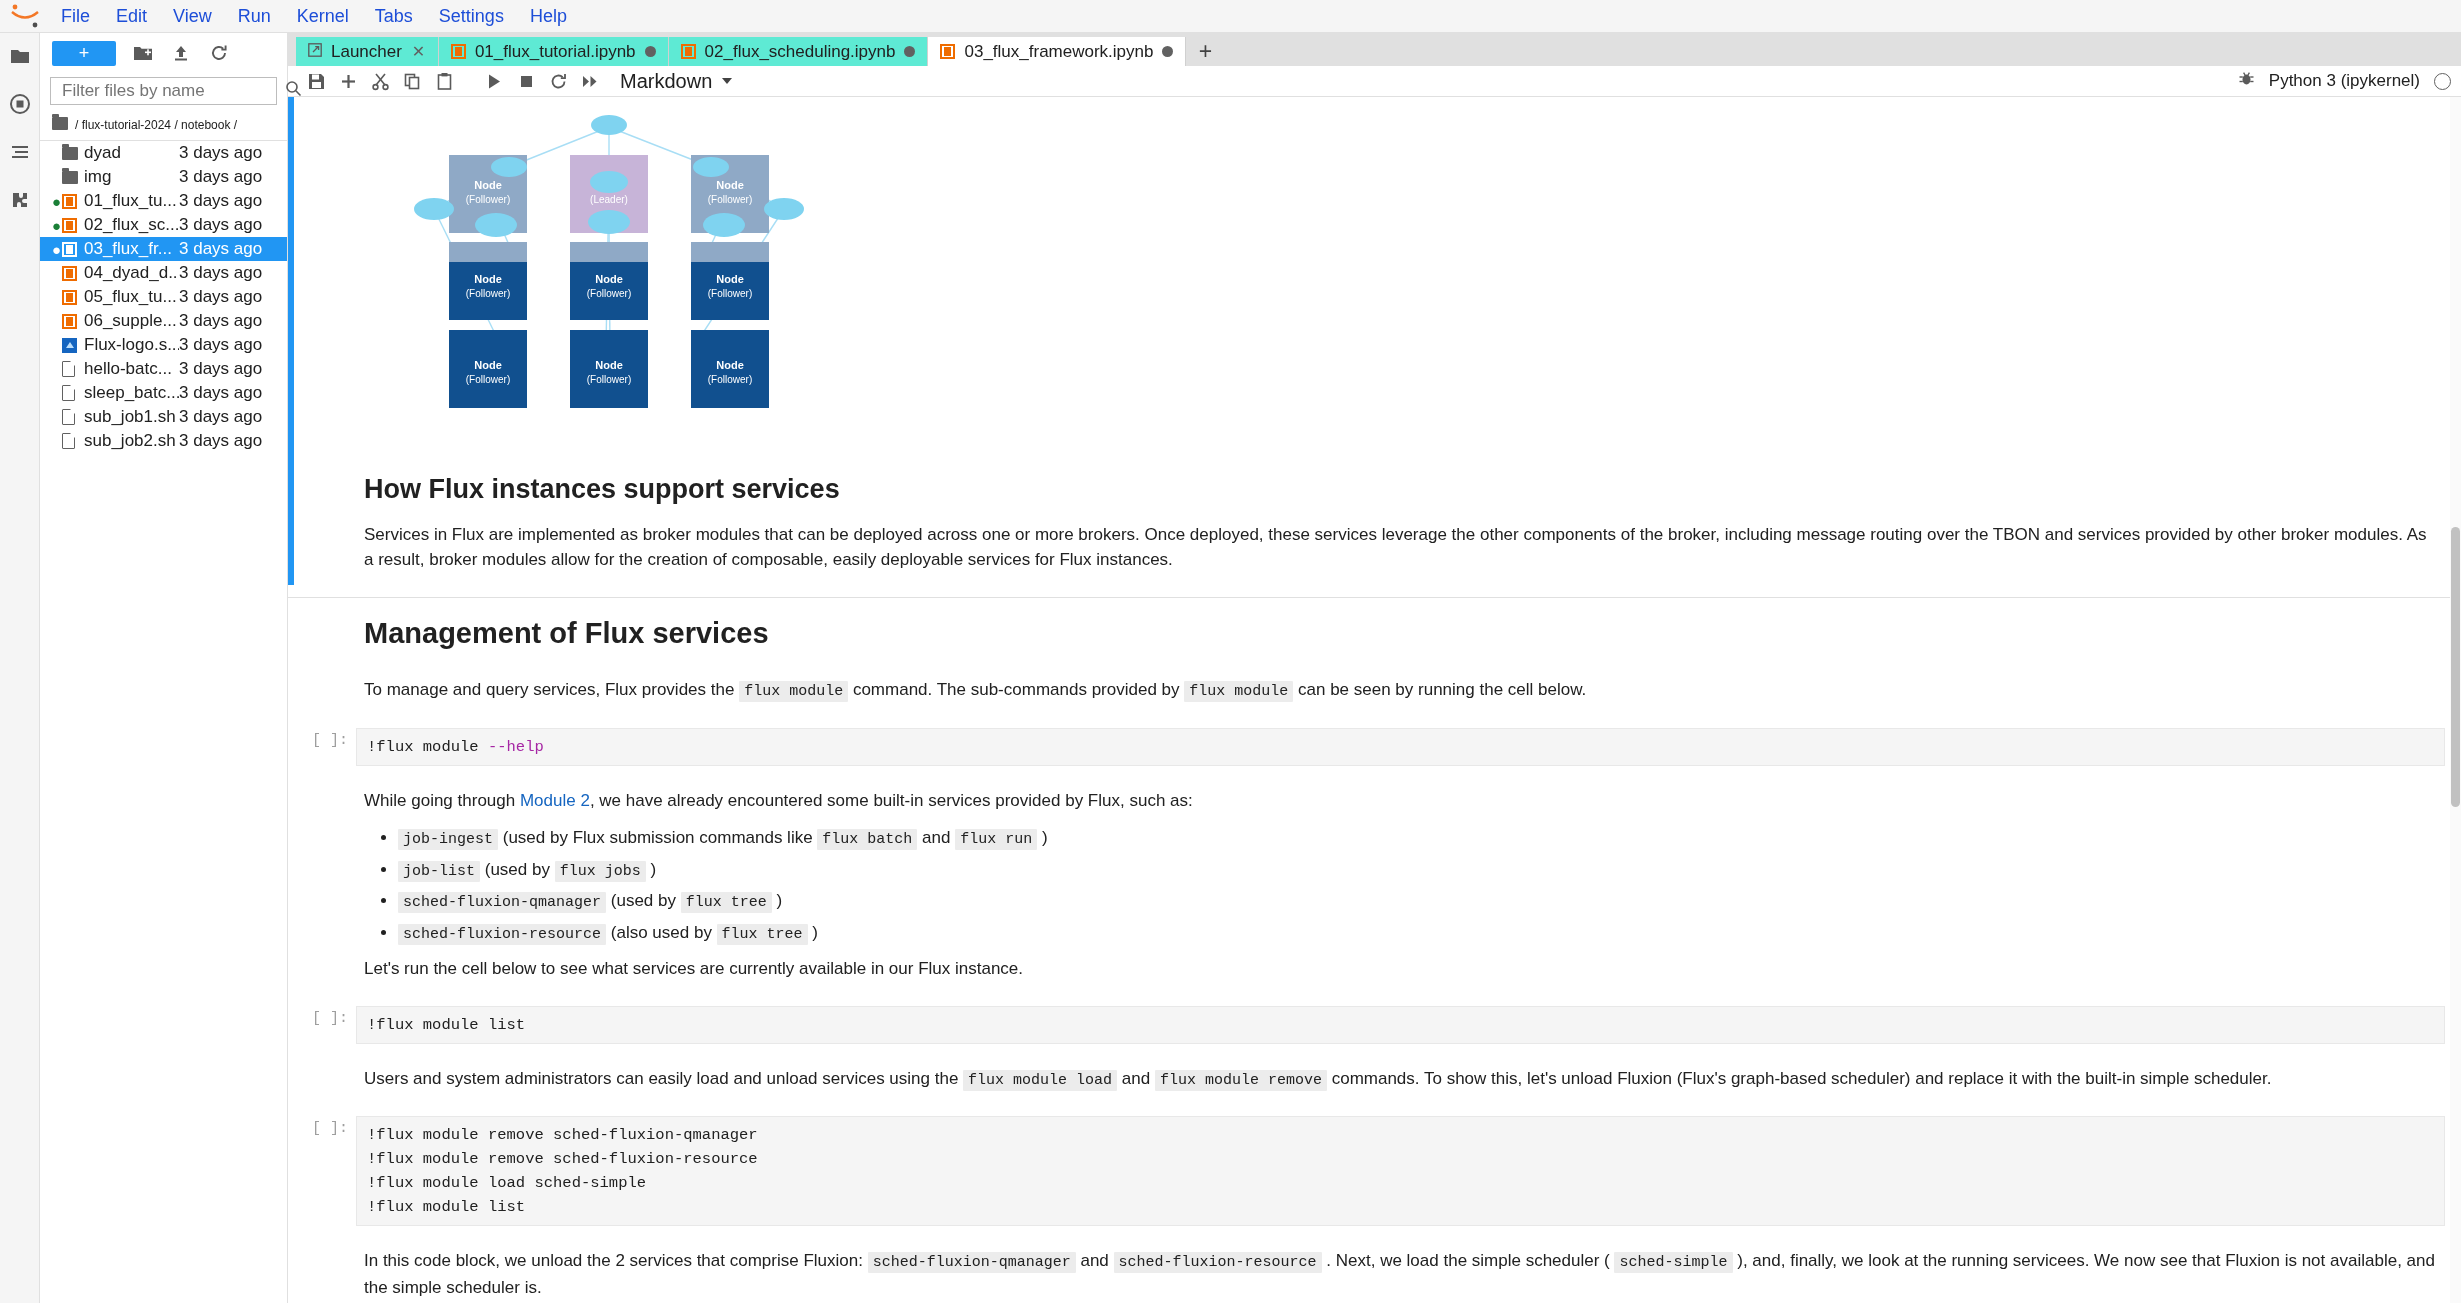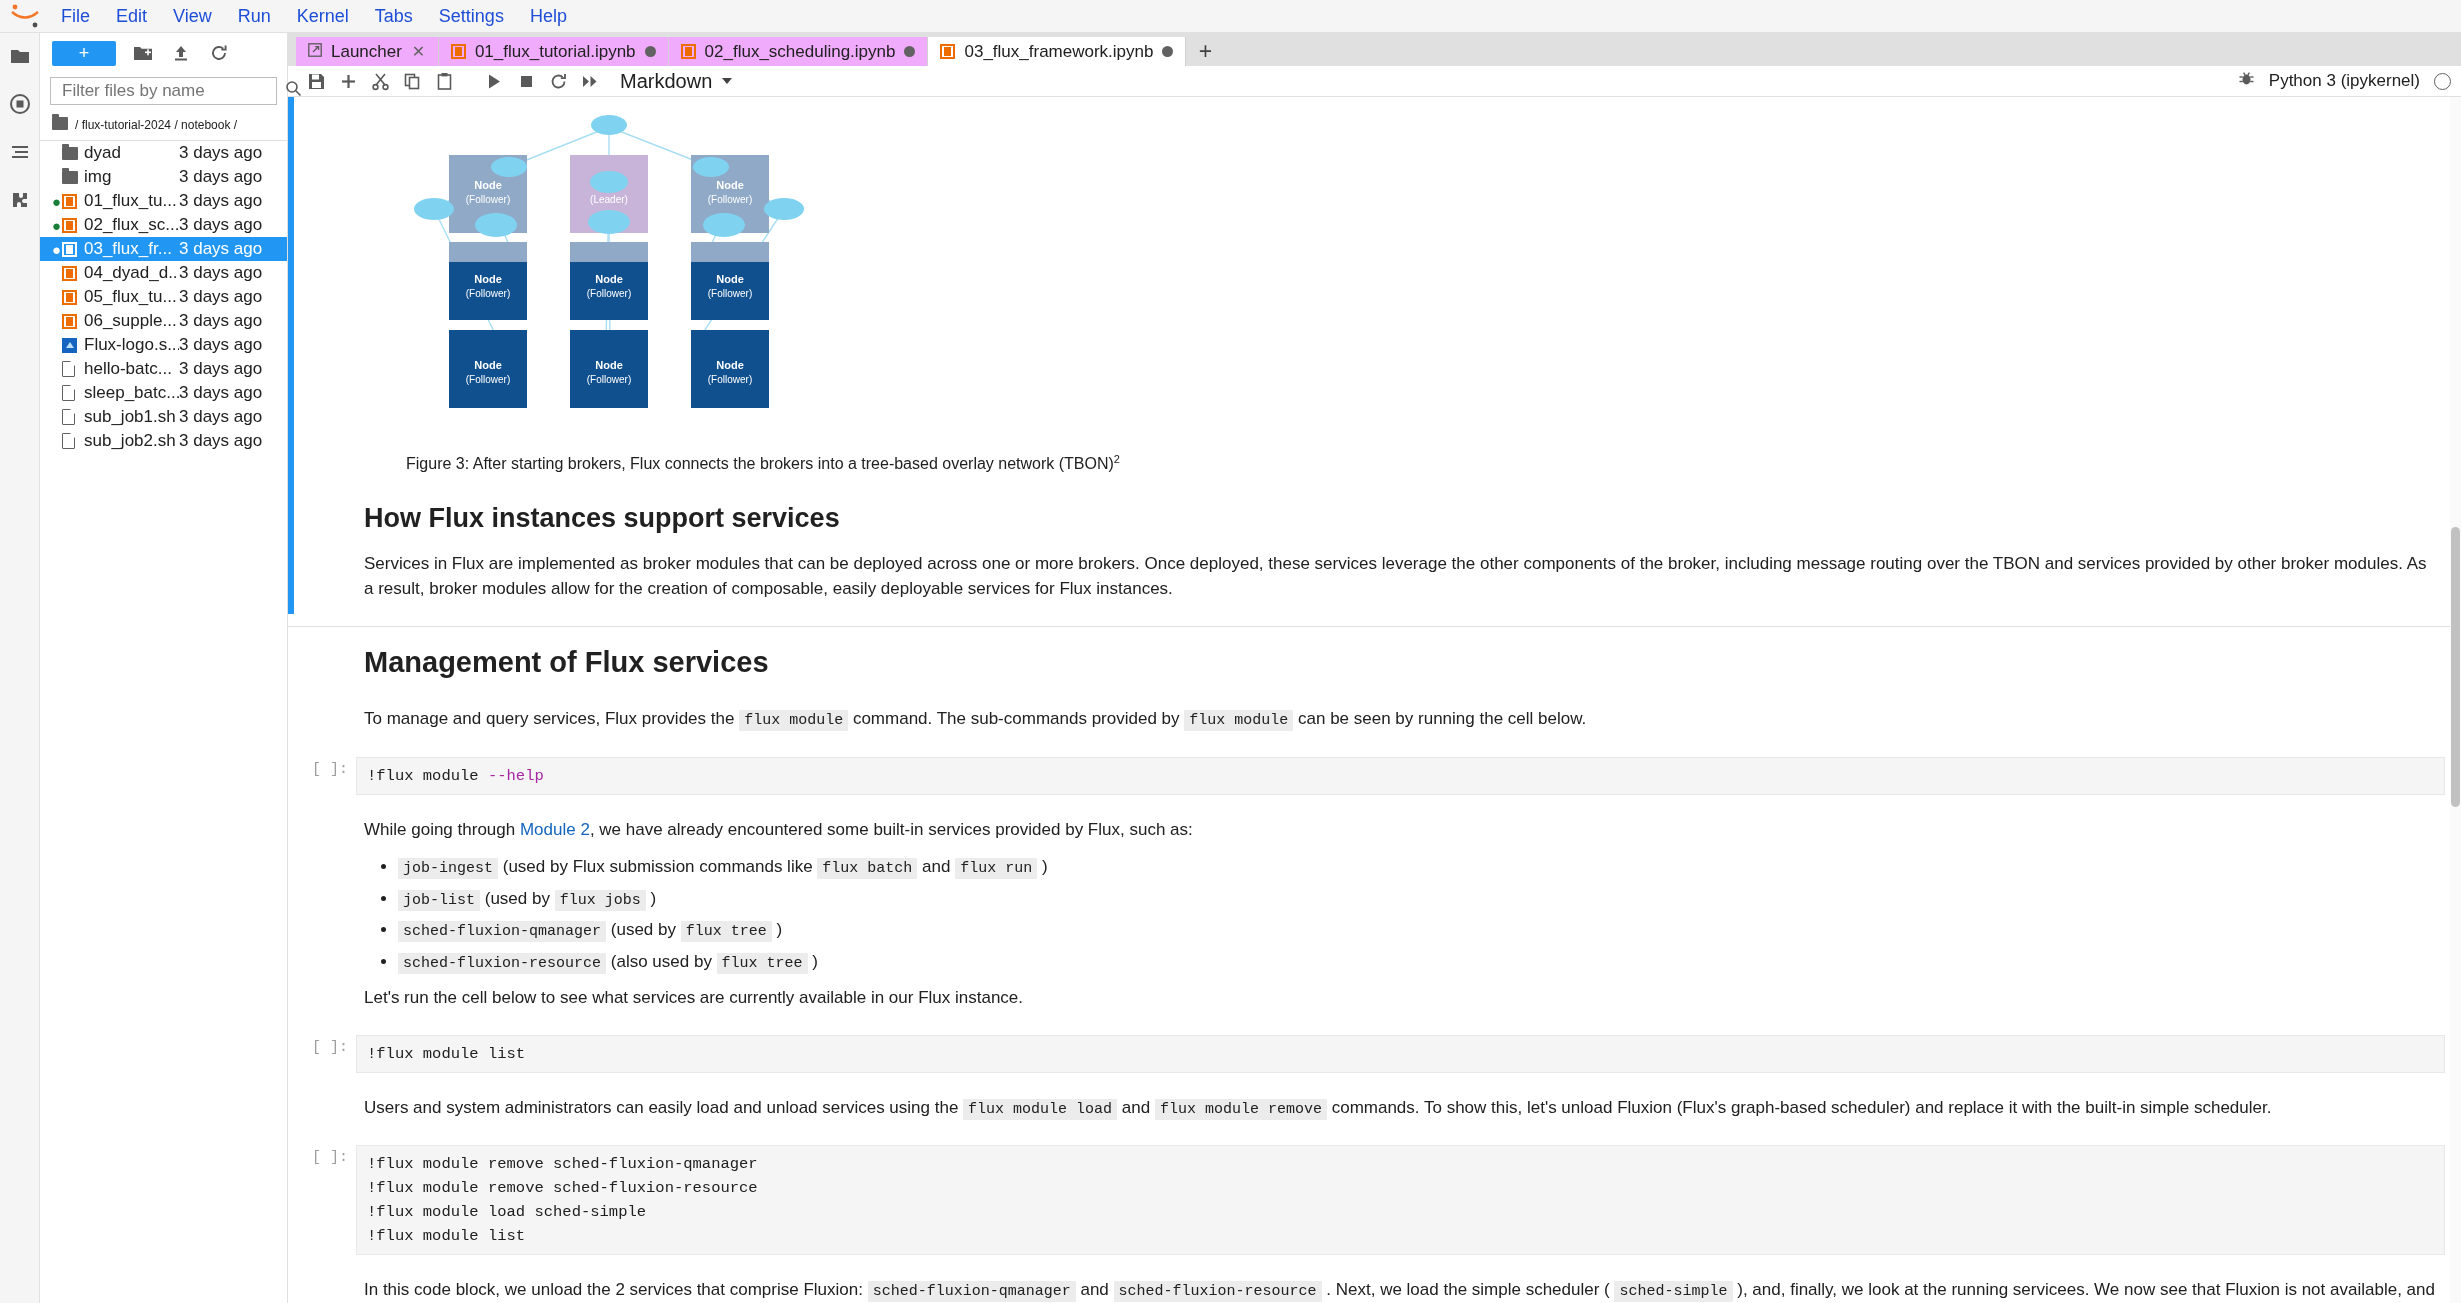--- a/index.html
+++ b/index.html
@@ -140,21 +140,21 @@
   .tabbar {
     height: 33px; background:#e0e0e0;
     display:flex; align-items:flex-end;
     padding-left: 8px;
   }
   .tab {
     height: 29px;
     display:flex; align-items:center; gap:9px;
     padding: 0 12px;
     font-size: 17px;
-    background:#f0abfc;
+    background:#5eead4;
     border-right:1px solid #d0d0d0;
     color:#212121;
     min-width: 0;
     cursor:pointer;
   }
   .tab.active { background:#fff; }
   .tab .tclose { width:15px;height:15px;color:#616161;display:flex;align-items:center;justify-content:center;font-size:16px;line-height:1; }
   .tab .tdirty { width:11px;height:11px;border-radius:50%; background:#616161; flex:none; }
   .tab-add { width:38px;height:29px;display:flex;align-items:center;justify-content:center;font-size:23px;color:#424242;background:#e0e0e0;cursor:pointer; }
 
@@ -640,23 +640,20 @@
                   <ellipse cx="215" cy="85" rx="19" ry="11"></ellipse>
                   <ellipse cx="40" cy="112" rx="20" ry="11"></ellipse>
                   <ellipse cx="390" cy="112" rx="20" ry="11"></ellipse>
                   <ellipse cx="102" cy="128" rx="21" ry="12"></ellipse>
                   <ellipse cx="215" cy="125" rx="21" ry="12"></ellipse>
                   <ellipse cx="330" cy="128" rx="21" ry="12"></ellipse>
                 </g>
               </svg>
             </div>
 
-            <div class="figcap">
-              <span>Figure 3: After starting brokers, Flux connects the brokers into a tree-based overlay network (TBON)</span><sup>2</sup>
-            </div>
 
             <h2 class="sec">How Flux instances support services</h2>
             <div class="para">Services in Flux are implemented as broker modules that can be deployed across one or more brokers. Once deployed, these services leverage the other components of the broker, including message routing over the TBON and services provided by other broker modules. As a result, broker modules allow for the creation of composable, easily deployable services for Flux instances.</div>
           </div>
         </div>
 
         <div class="hr-line"></div>
 
         <div class="cell">
           <div class="cell-bar"></div>

